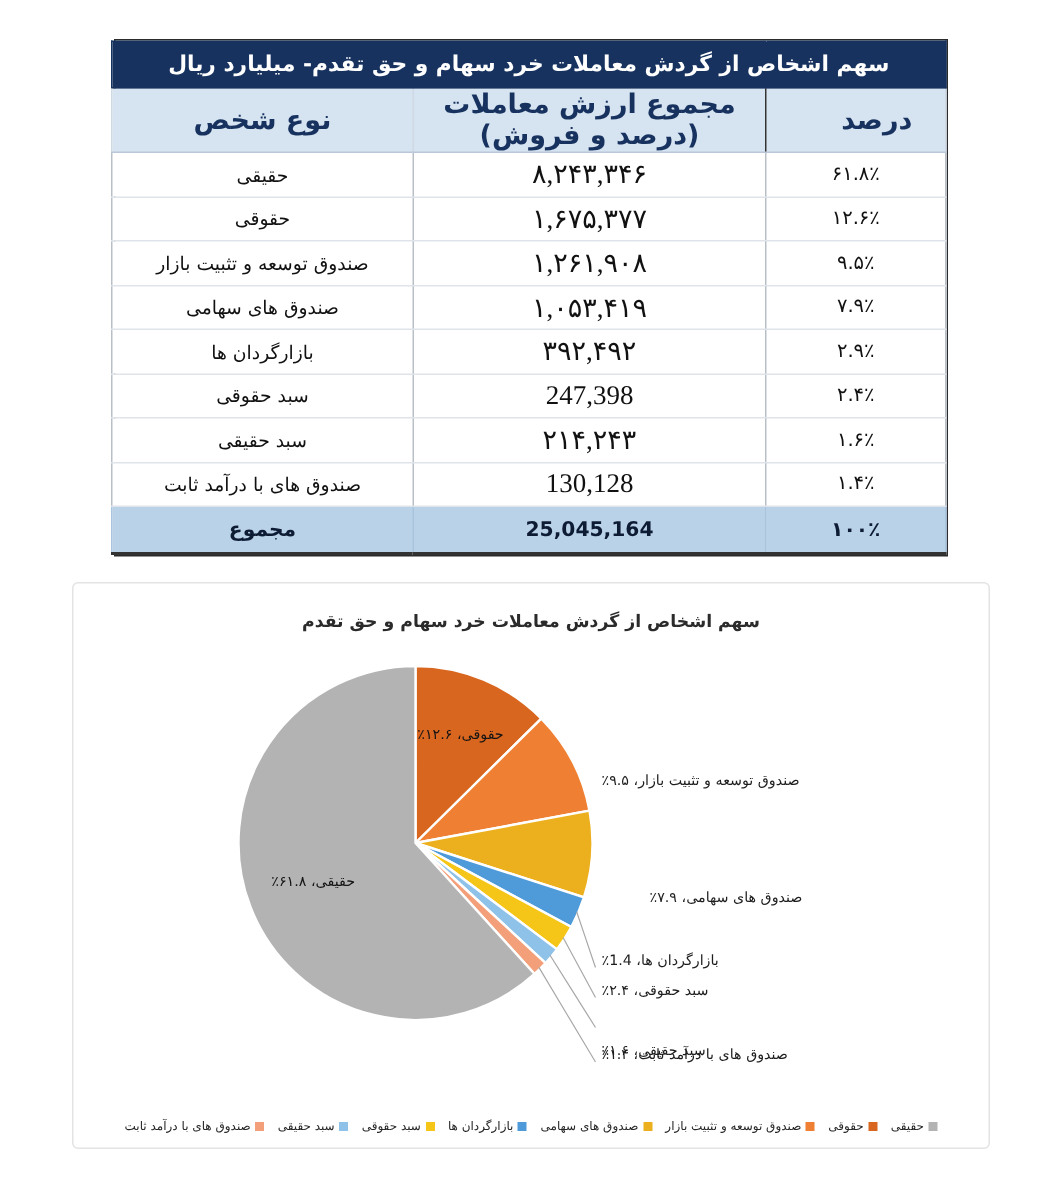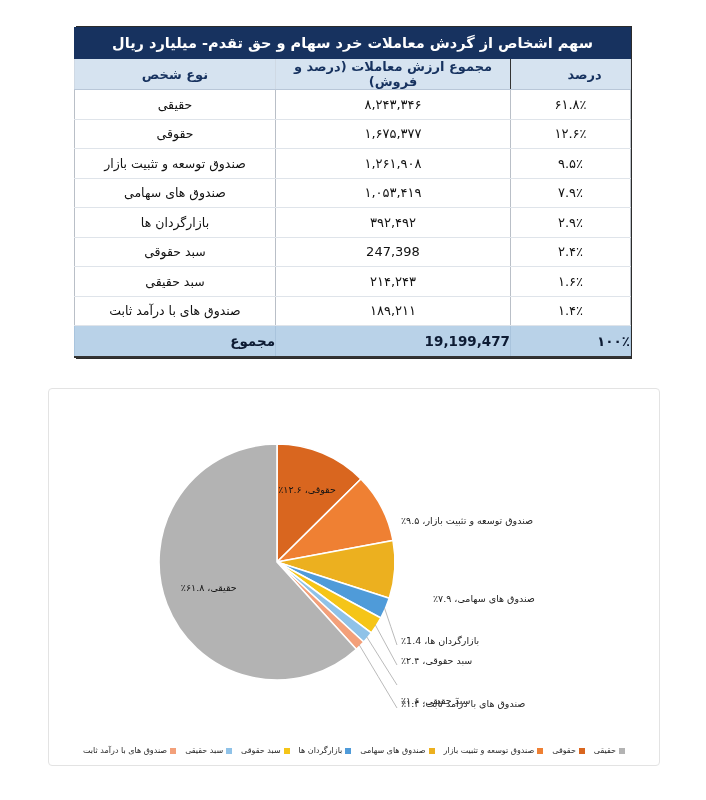--- a/index.html
+++ b/index.html
@@ -40,50 +40,50 @@
     font-size: 14.5px;
     text-align: center;
     height: 30px;
     letter-spacing: 0.1px;
     border: 1px solid #17325f;
   }
   .subhead th {
     background: #d6e3f0;
     color: #17325f;
     font-weight: bold;
-    font-size: 13px;
+    font-size: 18px;
     height: 28px;
     text-align: center;
     border: 1px solid #cfd9e4;
     border-bottom: 1px solid #b9c7d8;
   }
   .subhead th.c-name { border-right: 1px solid #333; }
   .subhead th.c-pct  { border-left: 1px solid #333; padding-left: 28px; }
 
   tr.drow td {
     height: 28.5px;
     font-size: 12.5px;
     text-align: center;
     background: #ffffff;
     border-bottom: 1px solid #dfe4ea;
     border-left: 1px solid #b9bfc7;
     border-right: 1px solid #b9bfc7;
     color: #111;
     white-space: nowrap;
   }
   tr.drow td.c-name { font-size: 12.5px; }
-  tr.drow td.c-val  { font-size: 13px; }
+  tr.drow td.c-val  { font-size: 18px; font-family: Liberation Serif, serif; }
   tr.drow td.c-pct  { font-size: 13px; }
 
   tr.total td {
     height: 30px;
     background: #b9d2e8;
     font-weight: bold;
     font-size: 13.5px;
-    text-align: right;
+    text-align: center;
     color: #0d1b33;
     border: 1px solid #a9c4dd;
     border-bottom: 2px solid #333;
   }
   
   .table-frame {
     border: 1px solid #2b2b2b;
   }
 
   
@@ -223,35 +223,36 @@
           <td class="c-val">247,398</td>
           <td class="c-name">سبد حقوقی</td>
         </tr>
         <tr class="drow">
           <td class="c-pct">۱.۶٪</td>
           <td class="c-val">۲۱۴,۲۴۳</td>
           <td class="c-name">سبد حقیقی</td>
         </tr>
         <tr class="drow">
           <td class="c-pct">۱.۴٪</td>
-          <td class="c-val">۱۸۹,۲۱۱</td>
+          <td class="c-val">130,128</td>
           <td class="c-name">صندوق های با درآمد ثابت</td>
         </tr>
         <tr class="total">
           <td class="c-pct">۱۰۰٪</td>
-          <td class="c-val">19,199,477</td>
+          <td class="c-val">25,045,164</td>
           <td class="c-name">مجموع</td>
         </tr>
       </tbody>
     </table>
   </div>
 </div>
 
 <div class="chart-card">
 
+  <div class="chart-title">سهم اشخاص از گردش معاملات خرد سهام و حق تقدم</div>
 
   <div class="pie-holder">
     <svg class="pie-svg" width="612" height="340" viewBox="0 0 612 340">
       <g id="pie-slices">
           <path d="M 228 173 L 228 55 A 118 118 0 0 1 311.895608797862 90.02092538214168 Z" fill="#d9661f" stroke="#ffffff" stroke-width="1.6"></path>
           <path d="M 228 173 L 311.895608797862 90.02092538214168 A 118 118 0 0 1 344.0167611143413 151.45676114095528 Z" fill="#ef8033" stroke="#ffffff" stroke-width="1.6"></path>
           <path d="M 228 173 L 344.0167611143413 151.45676114095528 A 118 118 0 0 1 340.2931342764991 209.2526136210915 Z" fill="#ecb01f" stroke="#ffffff" stroke-width="1.6"></path>
           <path d="M 228 173 L 340.2931342764991 209.2526136210915 A 118 118 0 0 1 331.87515401508426 228.98171467847808 Z" fill="#4f9bd9" stroke="#ffffff" stroke-width="1.6"></path>
           <path d="M 228 173 L 331.87515401508426 228.98171467847808 A 118 118 0 0 1 322.29715360371495 243.93692143191294 Z" fill="#f5c518" stroke="#ffffff" stroke-width="1.6"></path>
           <path d="M 228 173 L 322.29715360371495 243.93692143191294 A 118 118 0 0 1 314.70973607772396 253.0338782599685 Z" fill="#8fc2e8" stroke="#ffffff" stroke-width="1.6"></path>

